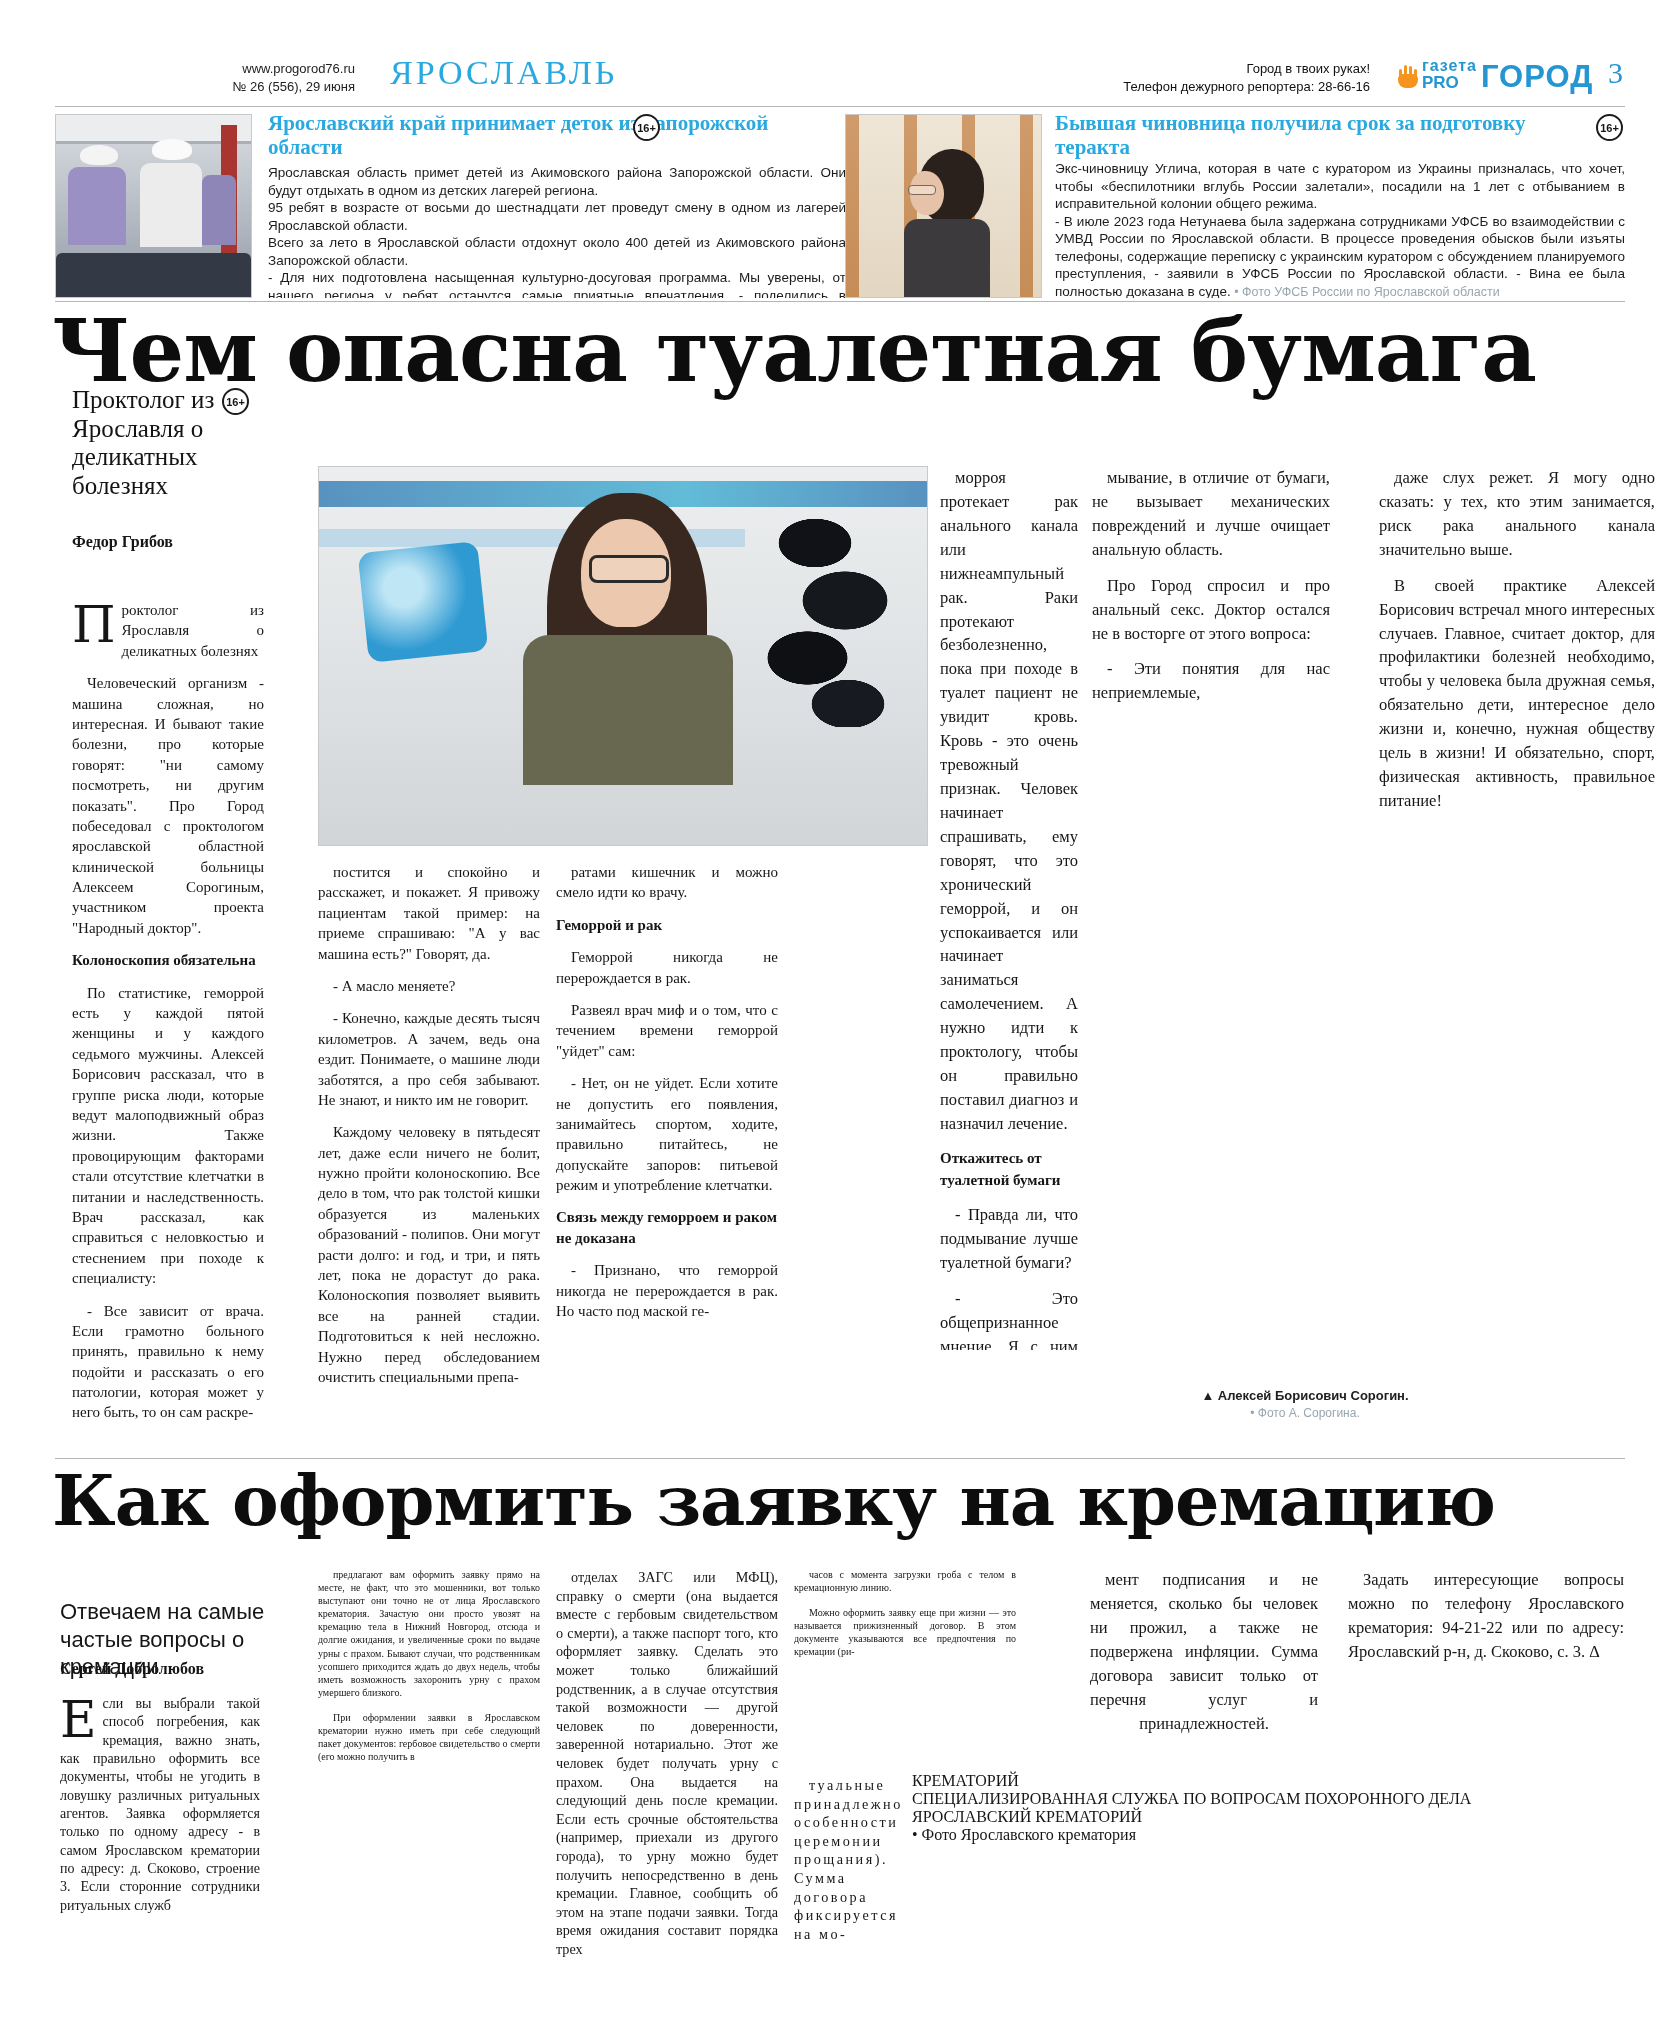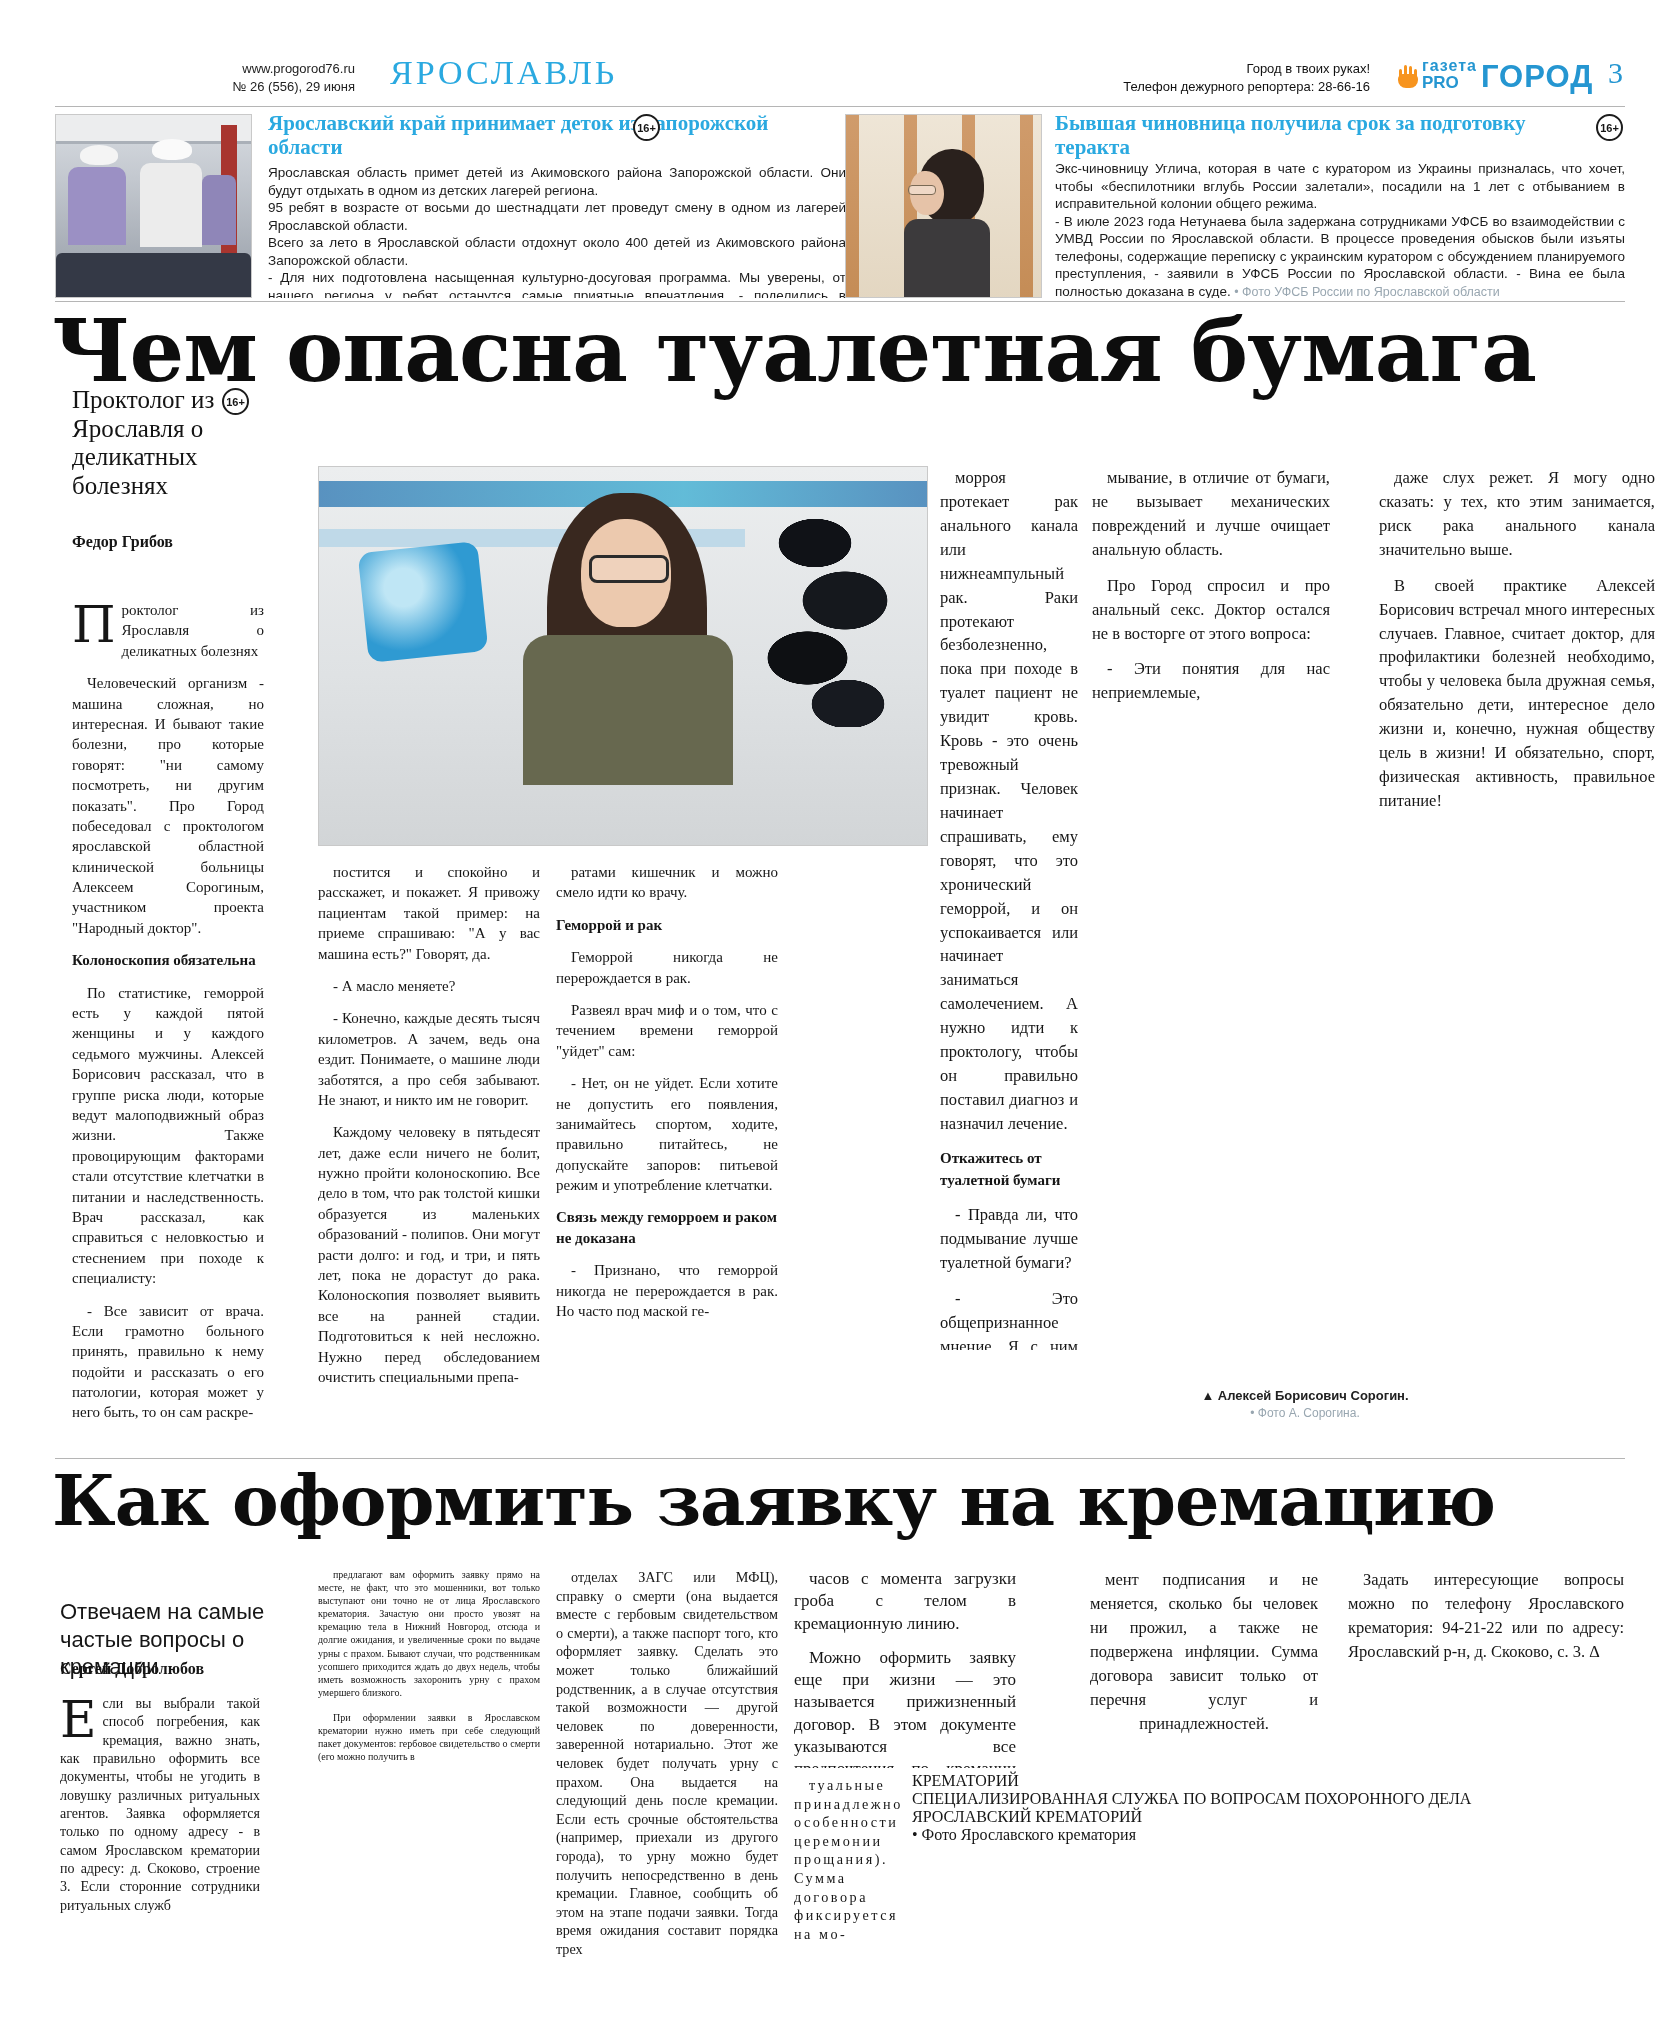--- a/index.html
+++ b/index.html
@@ -288,21 +288,21 @@
       <p>Если вы выбрали такой способ погребения, как кремация, важно знать, как правильно оформить все документы, чтобы не угодить в ловушку различных ритуальных агентов. Заявка оформляется только по одному адресу - в самом Ярославском крематории по адресу: д. Скоково, строение 3. Если сторонние сотрудники ритуальных служб</p>
     </div>
 
   <div class="abs flow" style="left:318px;top:1568px;width:222px;height:426px;font-size:10px;line-height:1.31;">
       <p>предлагают вам оформить заявку прямо на месте, не факт, что это мошенники, вот только выступают они точно не от лица Ярославского крематория. Зачастую они просто увозят на кремацию тела в Нижний Новгород, отсюда и долгие ожидания, и увеличенные сроки по выдаче урны с прахом. Бывают случаи, что родственникам усопшего приходится ждать до двух недель, чтобы иметь возможность захоронить урну с прахом умершего близкого.</p>
       <p>При оформлении заявки в Ярославском крематории нужно иметь при себе следующий пакет документов: гербовое свидетельство о смерти (его можно получить в</p>
     </div>
   <div class="abs flow" style="left:556px;top:1568px;width:222px;height:426px;font-size:14.2px;line-height:1.31;">
       <p>отделах ЗАГС или МФЦ), справку о смерти (она выдается вместе с гербовым свидетельством о смерти), а также паспорт того, кто оформляет заявку. Сделать это может только ближайший родственник, а в случае отсутствия такой возможности — другой человек по доверенности, заверенной нотариально. Этот же человек будет получать урну с прахом. Она выдается на следующий день после кремации. Если есть срочные обстоятельства (например, приехали из другого города), то урну можно будет получить непосредственно в день кремации. Главное, сообщить об этом на этапе подачи заявки. Тогда время ожидания составит порядка трех</p>
     </div>
-  <div class="abs flow" style="left:794px;top:1568px;width:222px;height:200px;font-size:17px;line-height:1.31;">
+  <div class="abs flow" style="left:794px;top:1568px;width:222px;height:200px;font-size:10px;line-height:1.31;">
       <p>часов с момента загрузки гроба с телом в кремационную линию.</p>
       <p>Можно оформить заявку еще при жизни — это называется прижизненный договор. В этом документе указываются все предпочтения по кремации (ри-</p>
     </div>
   <div class="abs flow spaced whitebg" style="left:794px;top:1776px;width:108px;height:216px;font-size:14.2px;line-height:1.31;z-index:2;">
       <p>туальные принадлежности, особенности церемонии прощания). Сумма договора фиксируется на мо-</p>
     </div>
   <div class="abs flow bigtext whitebg" style="left:1090px;top:1568px;width:228px;height:180px;z-index:2;">
       <p class="centerlast">мент подписания и не меняется, сколько бы человек ни прожил, а также не подвержена инфляции. Сумма договора зависит только от перечня услуг и принадлежностей.</p>
     </div>
   <div class="abs flow bigtext whitebg" style="left:1348px;top:1568px;width:276px;height:150px;z-index:2;">

